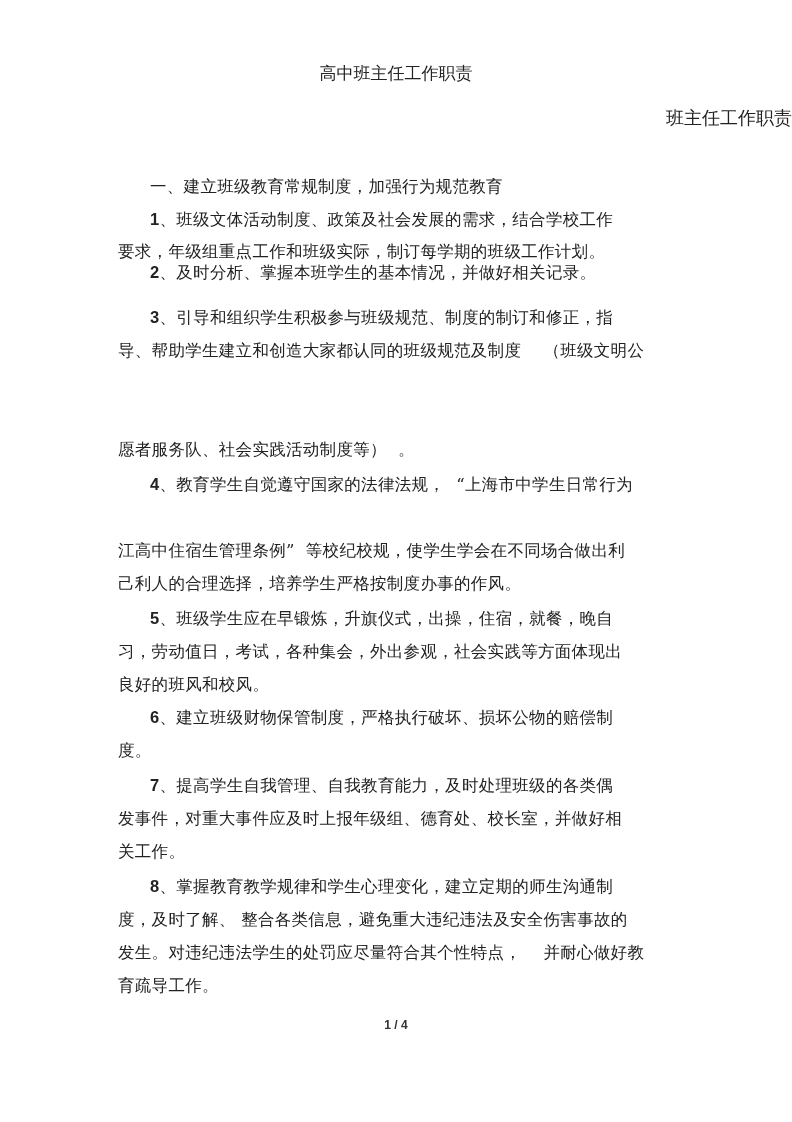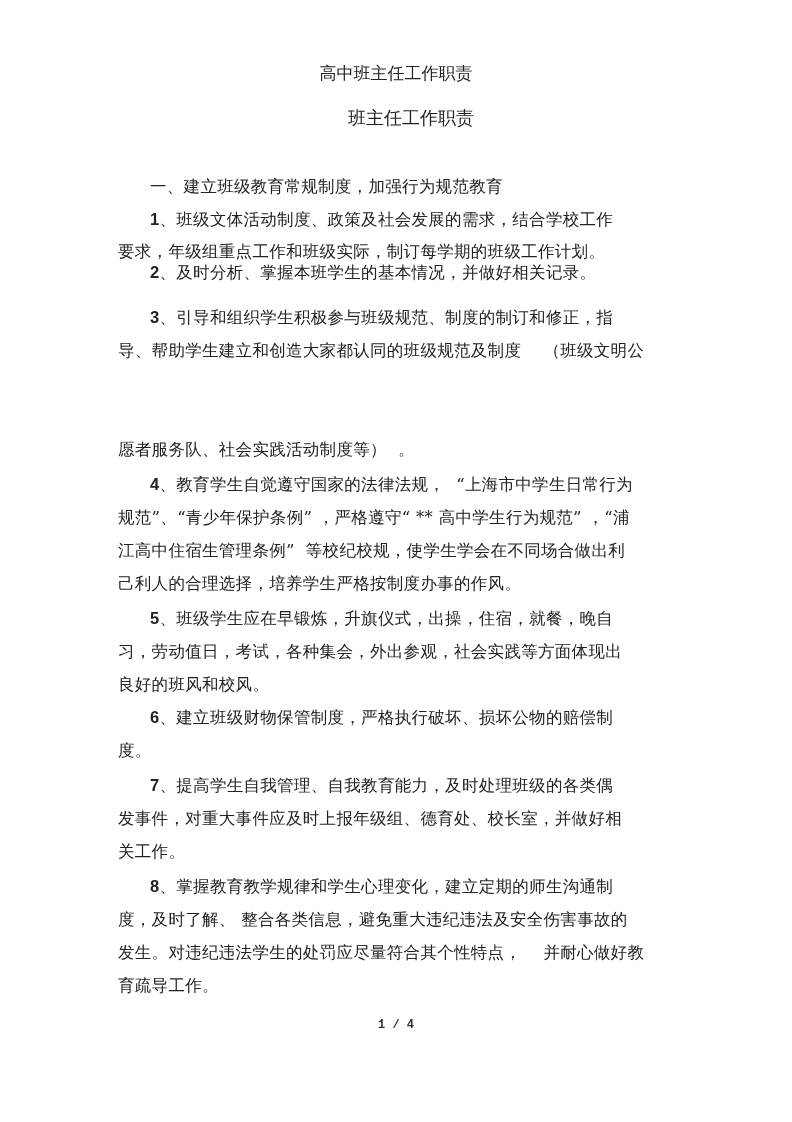--- a/index.html
+++ b/index.html
@@ -1,46 +1,45 @@
 <!DOCTYPE html>
 <html><head>
 <meta charset="utf-8">
 <style>
   html, body { margin: 0; padding: 0; background: #ffffff; }
   body { width: 792px; height: 1122px; position: relative; overflow: hidden;
          font-family: "DejaVu Serif", "Liberation Serif", serif; color: #222222; }
   .page { position: absolute; left: 0; top: 0; width: 792px; height: 1122px; background: #fff; padding-left: 40px; }
   .title1 { position: absolute; left: 0; width: 792px; top: 62px; text-align: center; font-size: 17px; }
-  .title2 { position: absolute; left: 0; width: 792px; top: 106px; text-align: center; font-size: 18px; padding-left: 30px; box-sizing: border-box; }
+  .title2 { position: absolute; left: 0; width: 792px; top: 106px; text-align: right; font-size: 18px; padding-left: 30px; box-sizing: border-box; }
   .line { position: absolute; left: 118px; font-size: 16.5px; white-space: pre; letter-spacing: 0.3px; }
   .indent { left: 150px; }
   .num { font-family: "Liberation Sans", sans-serif; font-weight: bold; }
   .pagenum { position: absolute; top: 1018px; left: 0; width: 792px; text-align: center;
-             font-family: Liberation Mono, monospace; font-size: 12px; font-weight: bold; color: #333; }
+             font-family: Liberation Sans, sans-serif; font-size: 12px; font-weight: bold; color: #333; }
 </style>
 </head>
 <body>
 
 <div class="page">
   <div class="title1">高中班主任工作职责</div>
   <div class="title2">班主任工作职责</div>
 
   <div class="line indent" style="top:176px">一、建立班级教育常规制度，加强行为规范教育</div>
 
   <div class="line indent" style="top:209px"><span class="num">1</span><span>、班级文体活动制度、政策及社会发展的需求，结合学校工作</span></div>
   <div class="line" style="top:241px">要求，年级组重点工作和班级实际，制订每学期的班级工作计划。</div>
 
   <div class="line indent" style="top:262px"><span class="num">2</span><span>、及时分析、掌握本班学生的基本情况，并做好相关记录。</span></div>
 
   <div class="line indent" style="top:307px"><span class="num">3</span><span>、引导和组织学生积极参与班级规范、制度的制订和修正，指</span></div>
   <div class="line" style="top:340px">导、帮助学生建立和创造大家都认同的班级规范及制度    （班级文明公</div>
   <div class="line" style="top:439px">愿者服务队、社会实践活动制度等）  。</div>
 
   <div class="line indent" style="top:474px"><span class="num">4</span><span>、教育学生自觉遵守国家的法律法规，  “上海市中学生日常行为</span></div>
-  <div class="line" style="top:507px">规范”、“青少年保护条例” ，严格遵守“ ** 高中学生行为规范” ，“浦</div>
   <div class="line" style="top:540px">江高中住宿生管理条例”  等校纪校规，使学生学会在不同场合做出利</div>
   <div class="line" style="top:573px">己利人的合理选择，培养学生严格按制度办事的作风。</div>
 
   <div class="line indent" style="top:608px"><span class="num">5</span><span>、班级学生应在早锻炼，升旗仪式，出操，住宿，就餐，晚自</span></div>
   <div class="line" style="top:641px">习，劳动值日，考试，各种集会，外出参观，社会实践等方面体现出</div>
   <div class="line" style="top:674px">良好的班风和校风。</div>
 
   <div class="line indent" style="top:707px"><span class="num">6</span><span>、建立班级财物保管制度，严格执行破坏、损坏公物的赔偿制</span></div>
   <div class="line" style="top:740px">度。</div>
 

